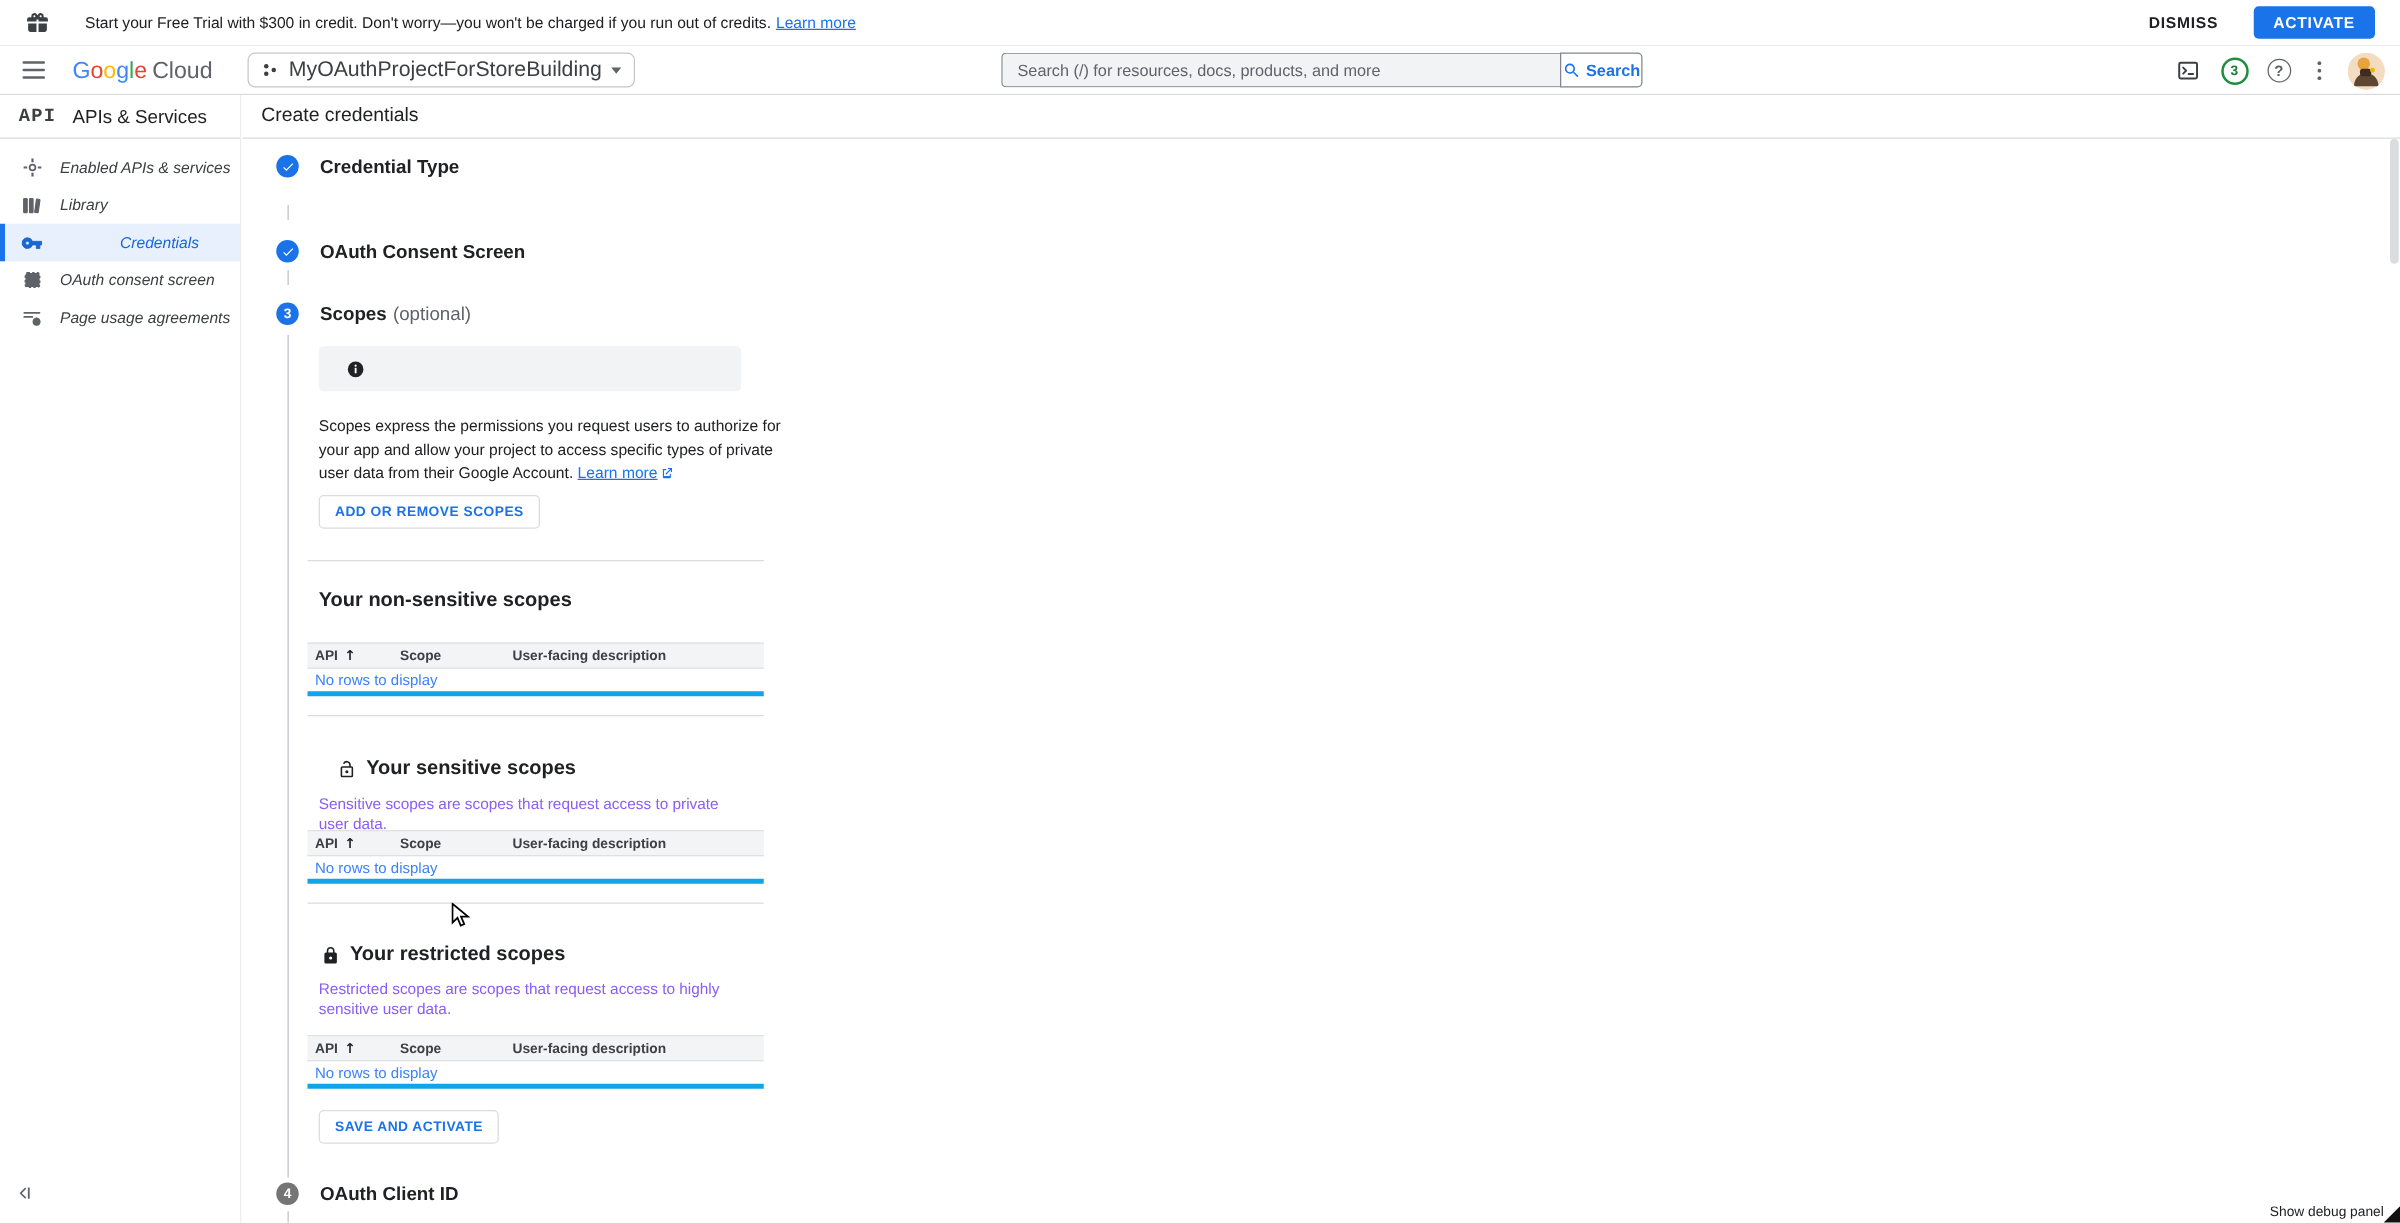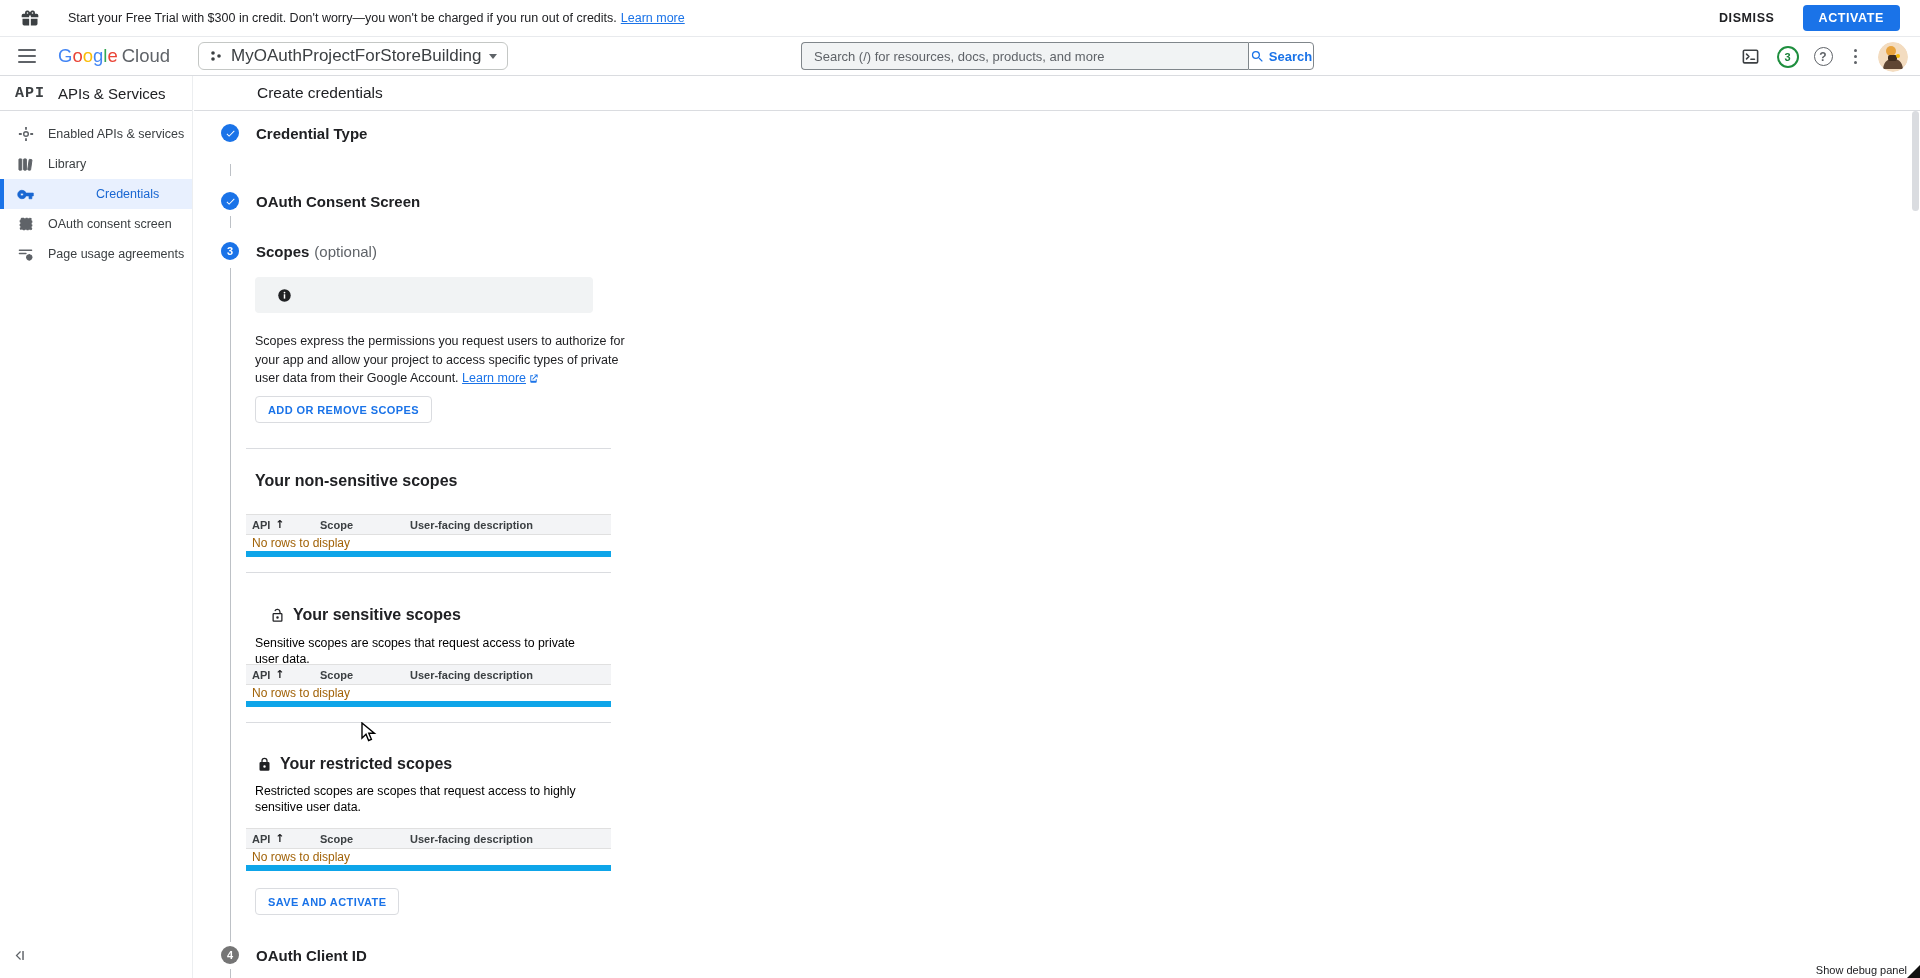--- a/index.html
+++ b/index.html
@@ -51,36 +51,36 @@
   .vdots { display:flex; flex-direction:column; gap:2.5px; cursor:pointer; padding:2px 6px; }
   .vdots i { width:3.5px; height:3.5px; background:#5f6368; border-radius:50%; }
   .avatar { width:30px; height:30px; border-radius:50%; overflow:hidden; cursor:pointer; flex:none; }
 
   
   .sidebar { position:absolute; left:0; top:76px; width:193px; bottom:0; background:#fff; border-right:1px solid #eceef0; }
   .sb-head { height:35px; display:flex; align-items:center; padding-left:15px; border-bottom:1px solid #dadce0; }
   .api-glyph { font-size:15px; font-weight:bold; letter-spacing:1px; color:#3c4043;
     font-family:"Liberation Mono","DejaVu Sans Mono",monospace; }
   .sb-title { margin-left:13px; font-size:15px; color:#202124; }
-  .sb-items { padding-top:8px; }
+  .sb-items { padding-top:8px;font-style:italic; }
   .nav-item { height:30px; display:flex; align-items:center; padding-left:17px; cursor:pointer;
     font-size:12.5px; color:#3c4043; position:relative; }
   .nav-item .nicon { width:17px; height:17px; display:flex; align-items:center; justify-content:center; flex:none; }
   .nav-item .nicon svg { fill:#5f6368; stroke:#5f6368; }
   .nav-item .nlabel { margin-left:14px; white-space:nowrap; }
   .nav-item.active { background:#e8f0fe; color:#1967d2;gap:48px; }
   .nav-item.active::before { content:""; position:absolute; left:0; top:0; bottom:0; width:4px; background:#1a73e8; }
   .nav-item.active .nicon svg { fill:#1967d2; stroke:#1967d2; }
   .collapse-btn { position:absolute; left:14px; bottom:12px; cursor:pointer; color:#5f6368; }
 
   
   .content { position:absolute; left:194px; top:76px; right:0; bottom:0; background:#fff; }
   .title-row { position:absolute; left:0; top:0; right:0; height:35px; border-bottom:1px solid #dadce0;
     display:flex; align-items:center; padding-left:15px; }
-  .page-title { font-size:15.5px; color:#202124;margin-left:48px; }
+  .page-title { font-size:15.5px; color:#202124; }
 
   .step { position:absolute; left:27px; display:flex; align-items:center; }
   .step-circle { width:18px; height:18px; border-radius:50%; background:#1a73e8; color:#fff;
     display:flex; align-items:center; justify-content:center; flex:none; font-size:11px; font-weight:bold; }
   .step-circle.pending { background:#757575; }
   .step-label { margin-left:17px; font-size:15px; font-weight:bold; color:#202124; white-space:nowrap; }
   .step-suffix { font-size:15px; color:#5f6368; margin-left:5px; font-weight:normal; }
   .connector { position:absolute; left:36px; width:1px; background:#bdc1c6; }
 
   .info-box { position:absolute; left:61px; top:201px; width:338px; height:36px; background:#f1f3f4;
@@ -95,31 +95,31 @@
 
   .outline-btn { position:absolute; left:61px; height:27px; background:#fff; border:1px solid #dadce0;
     border-radius:4px; color:#1a73e8; font-size:11px; font-weight:bold; letter-spacing:.4px;
     padding:0 12px; cursor:pointer; font-family:inherit; }
 
   .hdivider { position:absolute; left:52px; width:365px; height:1px; background:#dadce0; }
 
   .sec-head { position:absolute; display:flex; align-items:center; }
   .sec-head .lock { margin-right:8px; display:flex; }
   .sec-title { font-size:16px; font-weight:bold; color:#202124; white-space:nowrap; }
-  .sec-sub { position:absolute; left:61px; font-size:12.3px; color:#000000; width:345px; line-height:15.5px; }
+  .sec-sub { position:absolute; left:61px; font-size:12.3px; color:#8b5cf6; width:345px; line-height:15.5px; }
 
   .stable { position:absolute; left:52px; width:365px; }
   .stable .thead { height:21px; background:#f3f4f6; border-top:1px solid #e0e0e0; border-bottom:1px solid #e0e0e0;
     display:flex; align-items:center; font-size:11px; font-weight:bold; color:#3c4043; }
   .stable .col-api { width:74px; padding-left:6px; display:flex; align-items:center; gap:5px; cursor:pointer; }
   .stable .col-scope { width:90px; }
   .stable .col-desc { flex:1; }
   .sort-arrow { font-family:"DejaVu Sans",sans-serif; font-size:11px; color:#202124; }
   .stable .tbody { height:22px; display:flex; align-items:center; padding-left:6px; font-size:12px;
-    color:#a16207; border-bottom:6px solid #0ea5e9; }
+    color:#3b82f6; border-bottom:4px solid #0ea5e9; }
 
   
   .scroll-thumb { position:absolute; right:1px; top:111px; width:7px; height:100px; background:#dadce0; border-radius:4px; cursor:pointer; }
   .debug-label { position:absolute; right:13px; bottom:2px; font-size:11px; color:#202124; cursor:pointer; }
   .corner-tri { position:absolute; right:0; bottom:0; width:0; height:0;
     border-bottom:13px solid #111; border-left:13px solid transparent; }
   .cursor { position:absolute; left:361px; top:722px; pointer-events:none; }
 </style>
 </head>
 <body>

